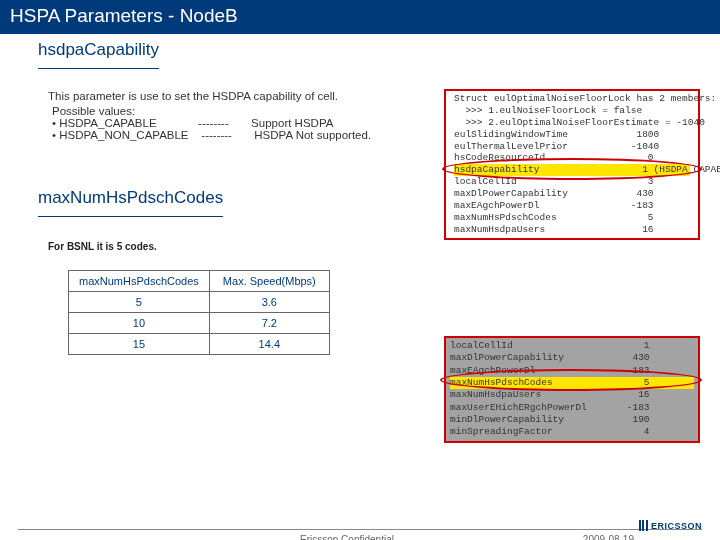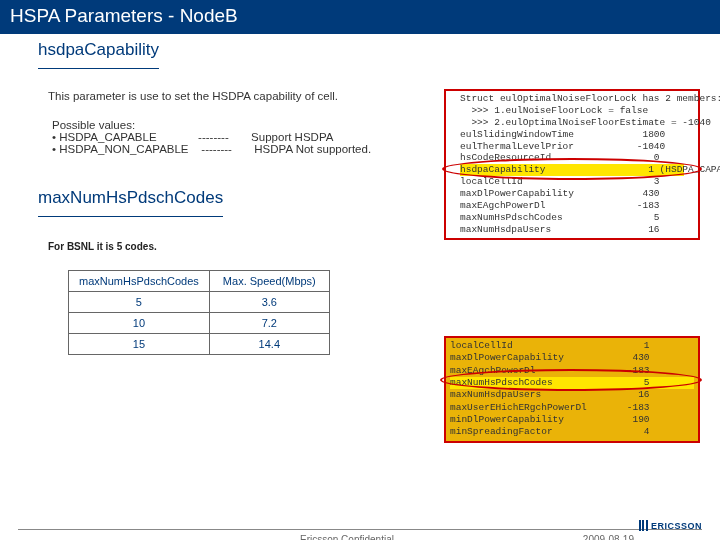--- a/index.html
+++ b/index.html
@@ -2,30 +2,30 @@
 <html><head>
 <meta charset="utf-8">
 <style>
   * { box-sizing: border-box; margin: 0; padding: 0; }
   body { width: 720px; height: 540px; font-family: Arial, sans-serif; font-size: 11px; color: #333; position: relative; background: #fff; overflow: hidden; }
   .title-bar { background: #003a7a; color: #fff; font-size: 19px; padding: 5px 10px 7px 10px; font-weight: normal; }
   .content { position: relative; padding: 10px 0 0 0; height: 460px; }
   .left-col { position: absolute; left: 0; width: 430px; }
   .heading { color: #003a7a; font-size: 17px; border-bottom: 1px solid #003a7a; display: inline-block; margin-left: 38px; padding-bottom: 8px; }
   .body-text { font-size: 11.5px; color: #333; margin-left: 48px; margin-top: 20px; line-height: 1.35; }
-  .pv-block { margin-left: 52px; margin-top: 14px; font-size: 11.5px; }
+  .pv-block { margin-left: 52px; font-size: 11.5px; }
   .pv-row { white-space: pre; }
   .bsnl { font-size: 10px; font-weight: bold; color: #222; margin-left: 48px; margin-top: 24px; }
   .speed-table { border-collapse: collapse; margin-left: 68px; margin-top: 18px; font-size: 11px; }
   .speed-table th, .speed-table td { border: 1px solid #666; padding: 4px 10px; text-align: center; color: #003a7a; min-width: 120px; }
   .speed-table th { font-weight: normal; }
-  .snippet1 { position: absolute; right: 20px; top: 55px; width: 256px; border: 2px solid #c00; background: #fff; font-family: "Courier New", monospace; font-size: 9.5px; line-height: 1.25; padding: 2px 14px; color: #333; }
+  .snippet1 { position: absolute; right: 20px; top: 55px; width: 256px; border: 2px solid #c00; background: #fff; font-family: "Courier New", monospace; font-size: 9.5px; line-height: 1.25; padding: 2px 8px; color: #333; }
   .snippet1 .row { white-space: pre; }
   .snippet1 .hl { background: #ffe600; display: block; }
-  .snippet2 { position: absolute; right: 20px; top: 302px; width: 256px; border: 2px solid #c00; background: #eab308; font-family: "Courier New", monospace; font-size: 9.5px; line-height: 1.3; padding: 2px 4px; color: #333; }
+  .snippet2 { position: absolute; right: 20px; top: 302px; width: 256px; border: 2px solid #c00; background: #a3a3a3; font-family: "Courier New", monospace; font-size: 9.5px; line-height: 1.3; padding: 2px 4px; color: #333; }
   .snippet2 .row { white-space: pre; position: relative; }
   .snippet2 .hl { background: #ffe600; display: block; }
   .red-ellipse { position: absolute; border: 2px solid #c00; border-radius: 50%; pointer-events: none; }
   .footer { position: absolute; bottom: 6px; left: 0; width: 720px; font-size: 10px; color: #666; text-decoration: underline; }
   .footer-rule { border-top: 1px solid #888; margin: 0 18px 4px 18px; }
   .footer-conf { position: absolute; left: 300px; }
   .footer-date { position: absolute; right: 86px; }
   .logo { position: absolute; right: 18px; bottom: 3px; display: flex; align-items: center; gap: 3px; }
   .logo-bars { display: flex; gap: 1.5px; }
   .logo-bars span { width: 2px; height: 11px; background: #003a7a; display: inline-block; }

